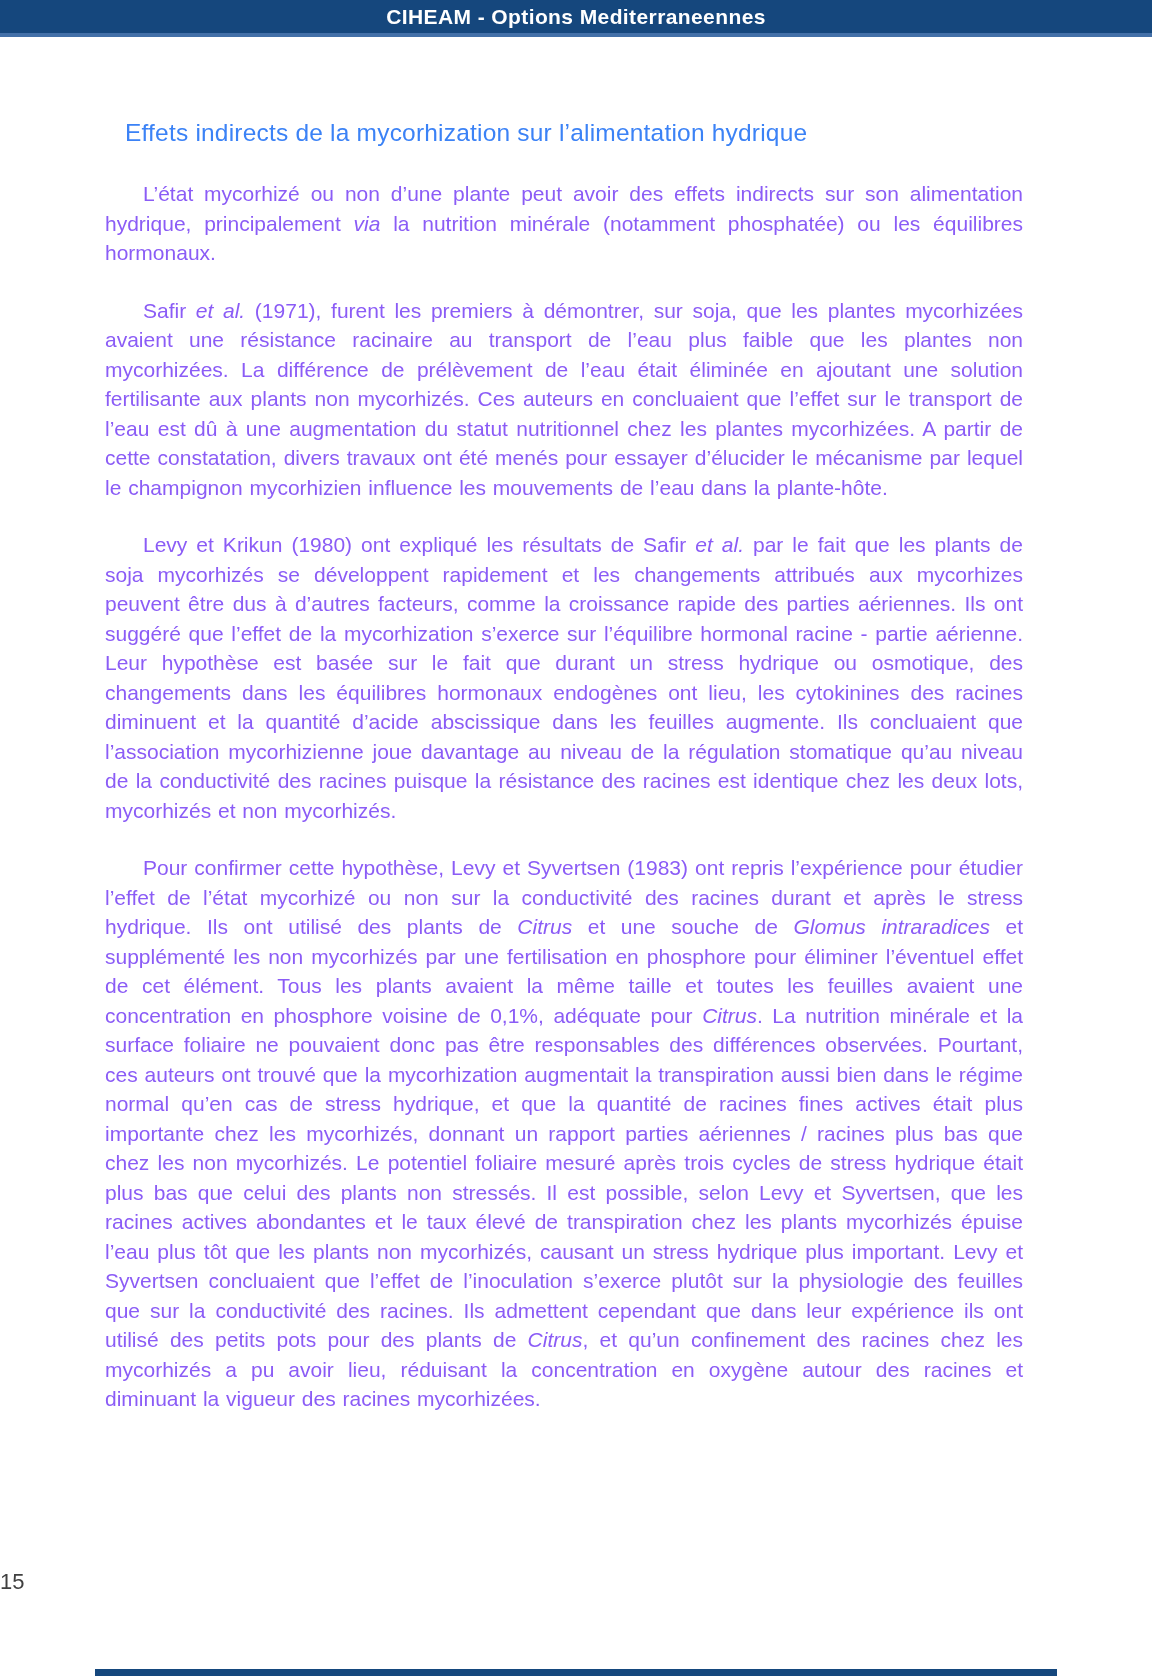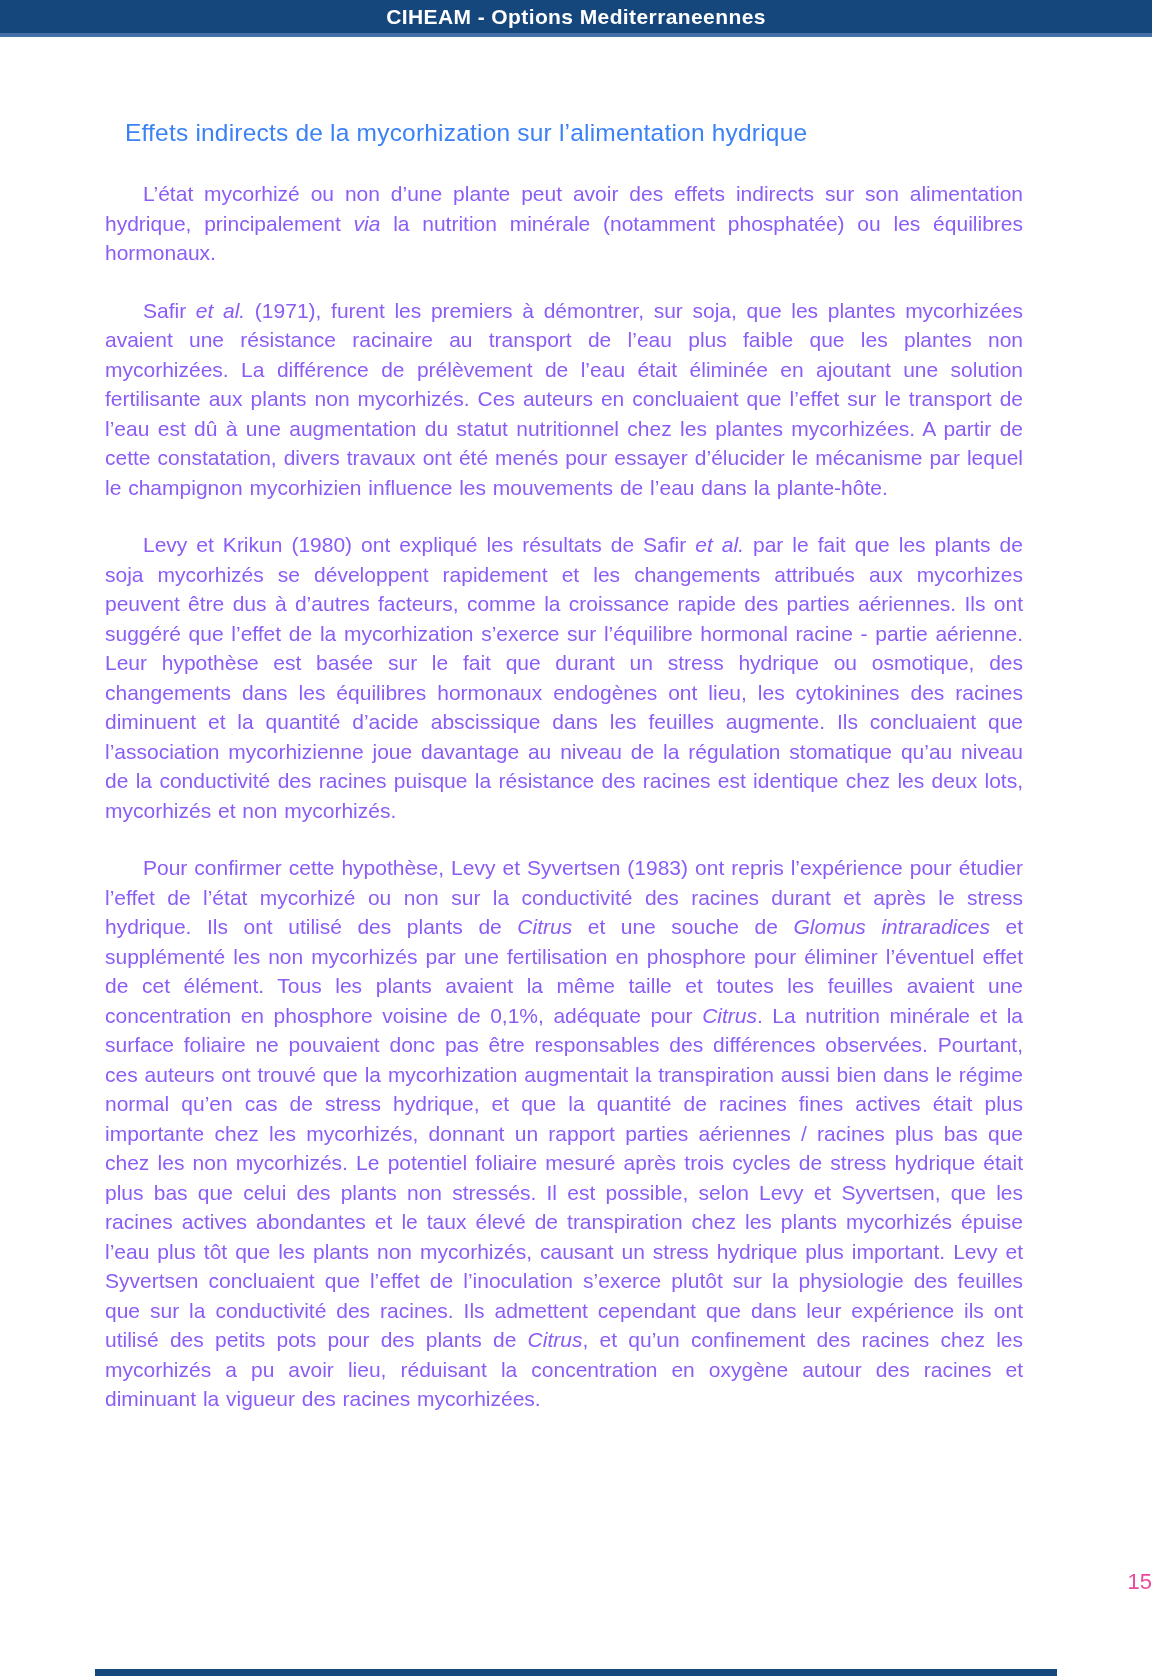--- a/index.html
+++ b/index.html
@@ -58,23 +58,23 @@
     margin: 0 0 28px 0;
     word-spacing: 1px;
     color: #8b5cf6;
   }
   .para i { font-style: italic; }
   .page-number {
     position: absolute;
     top: 1569px;
     left: 0;
     width: 1152px;
-    text-align: right;
+    text-align: left;
     font-size: 22px;
-    color: #ec4899;
+    color: #404040;
   }
   .footer-bar {
     position: absolute;
     bottom: 0;
     left: 95px;
     width: 962px;
     height: 7px;
   }
 </style>
 </head>

